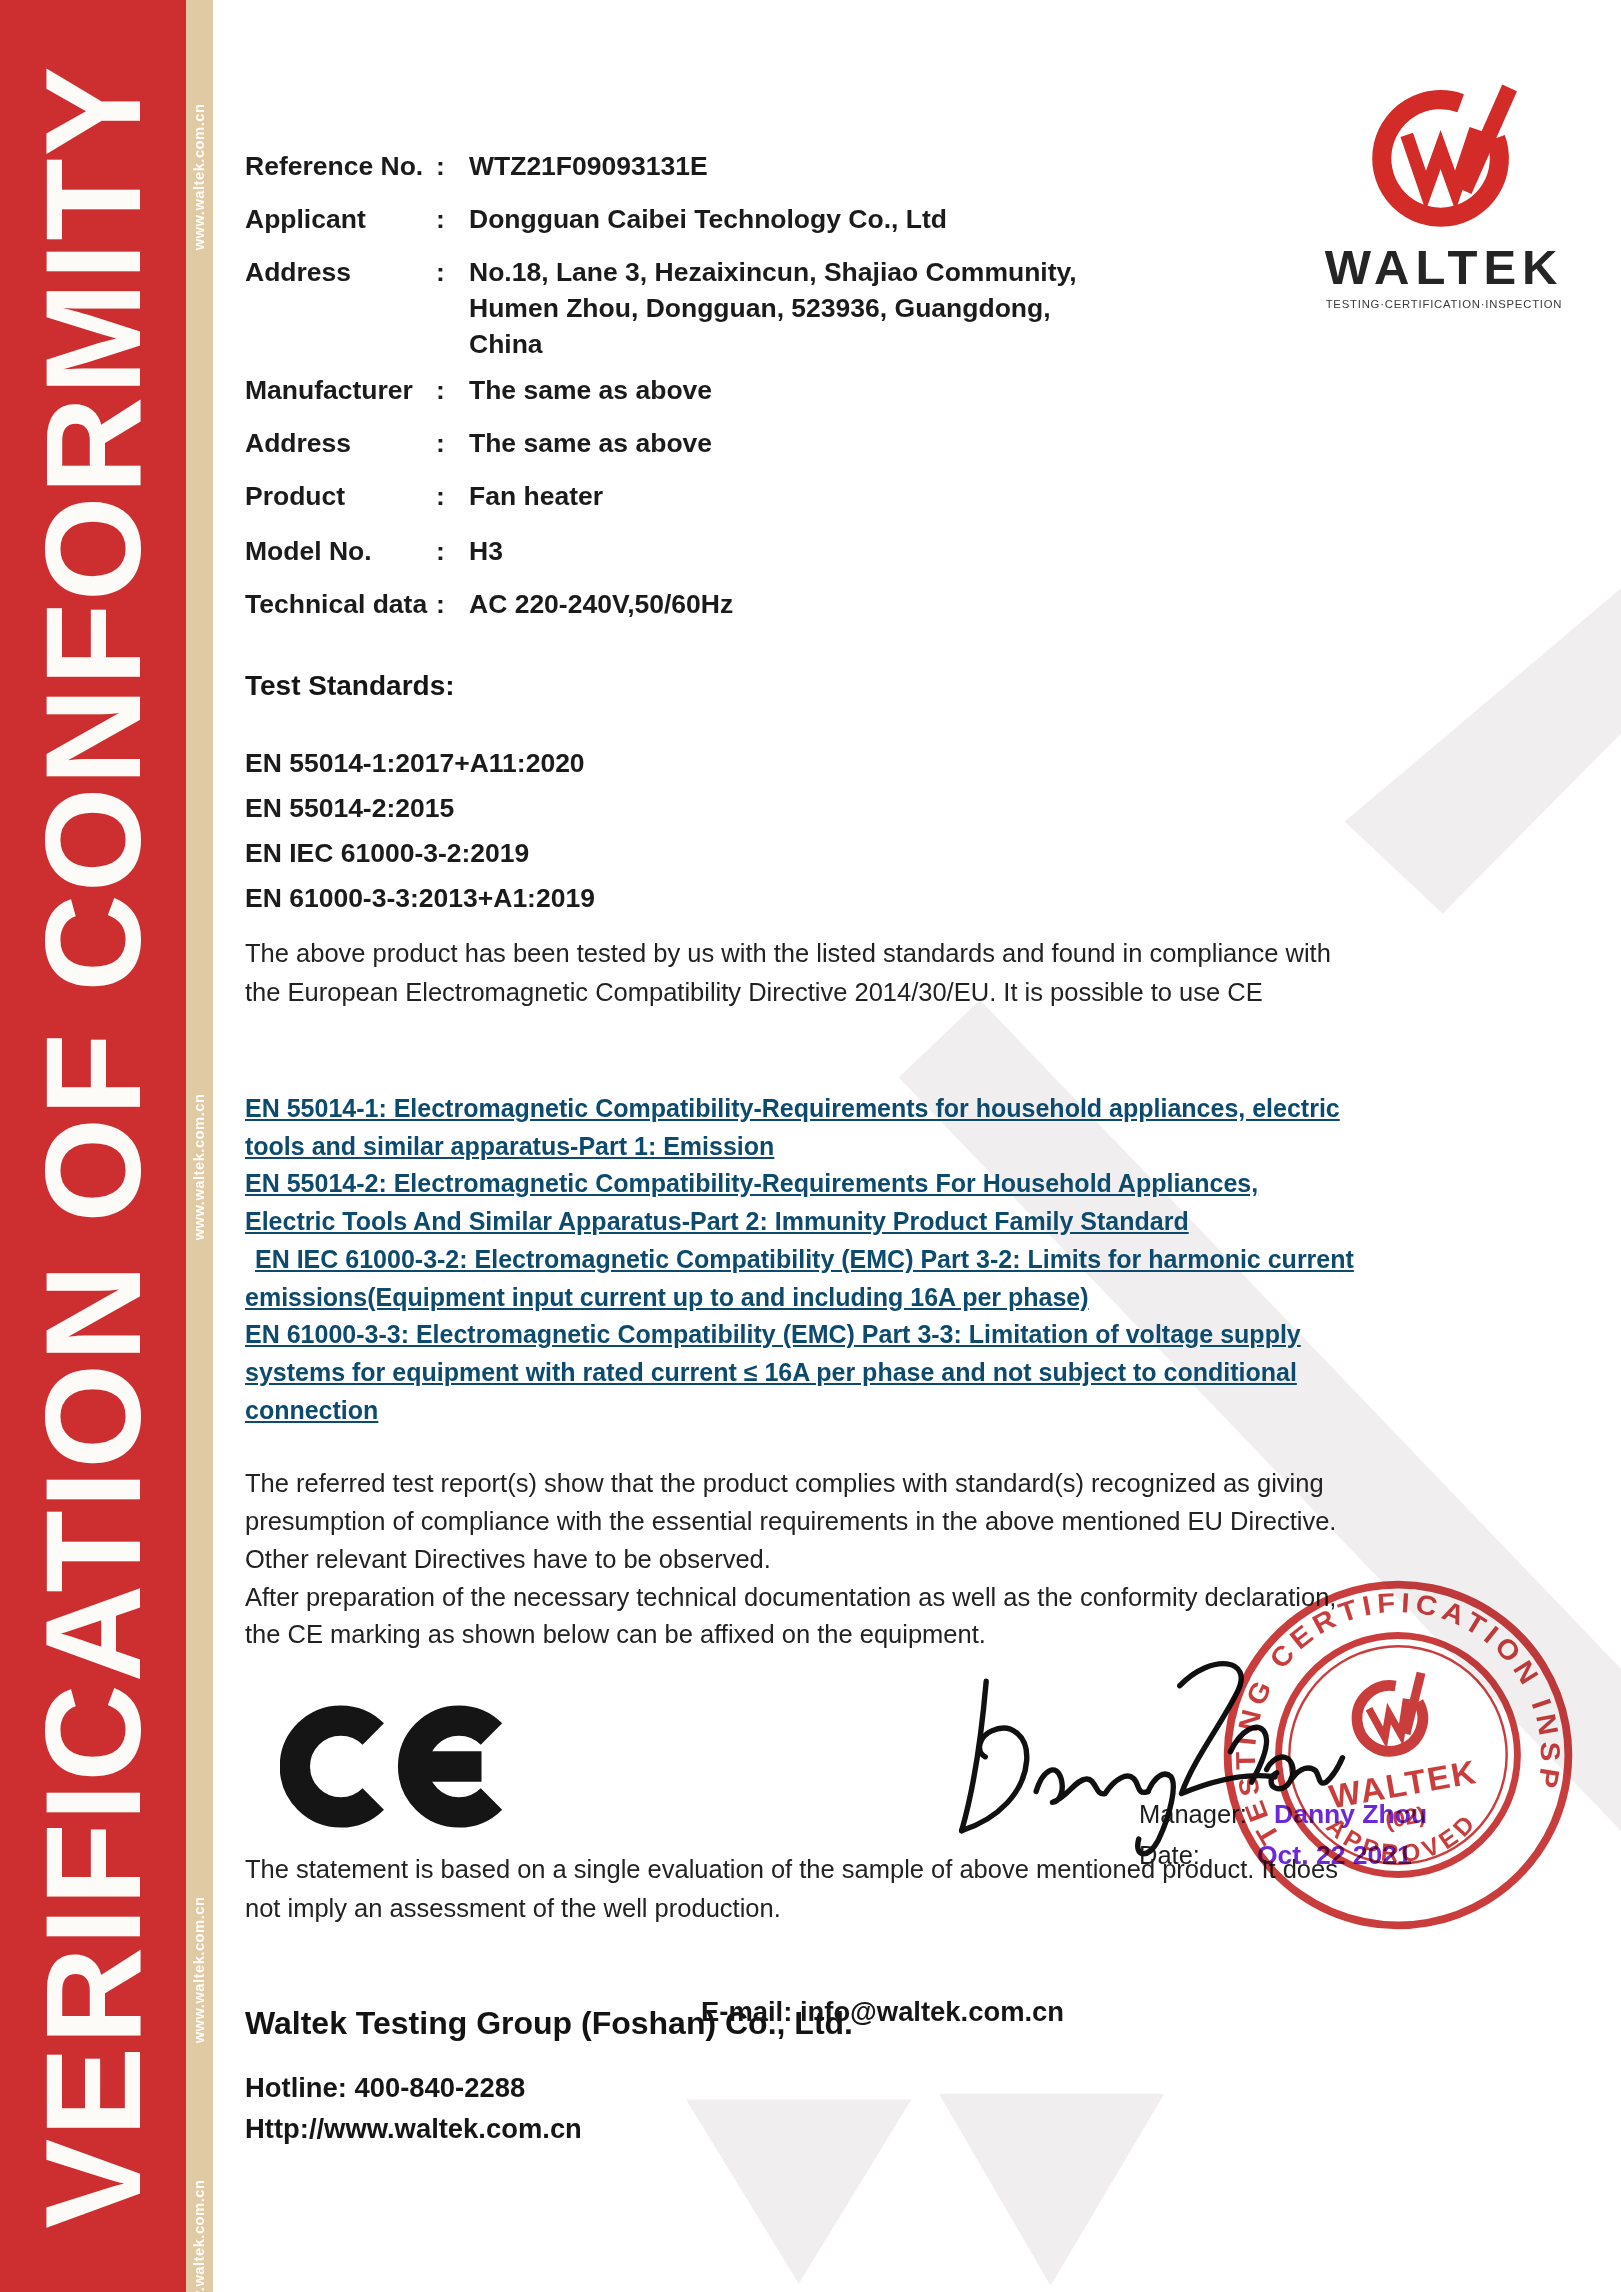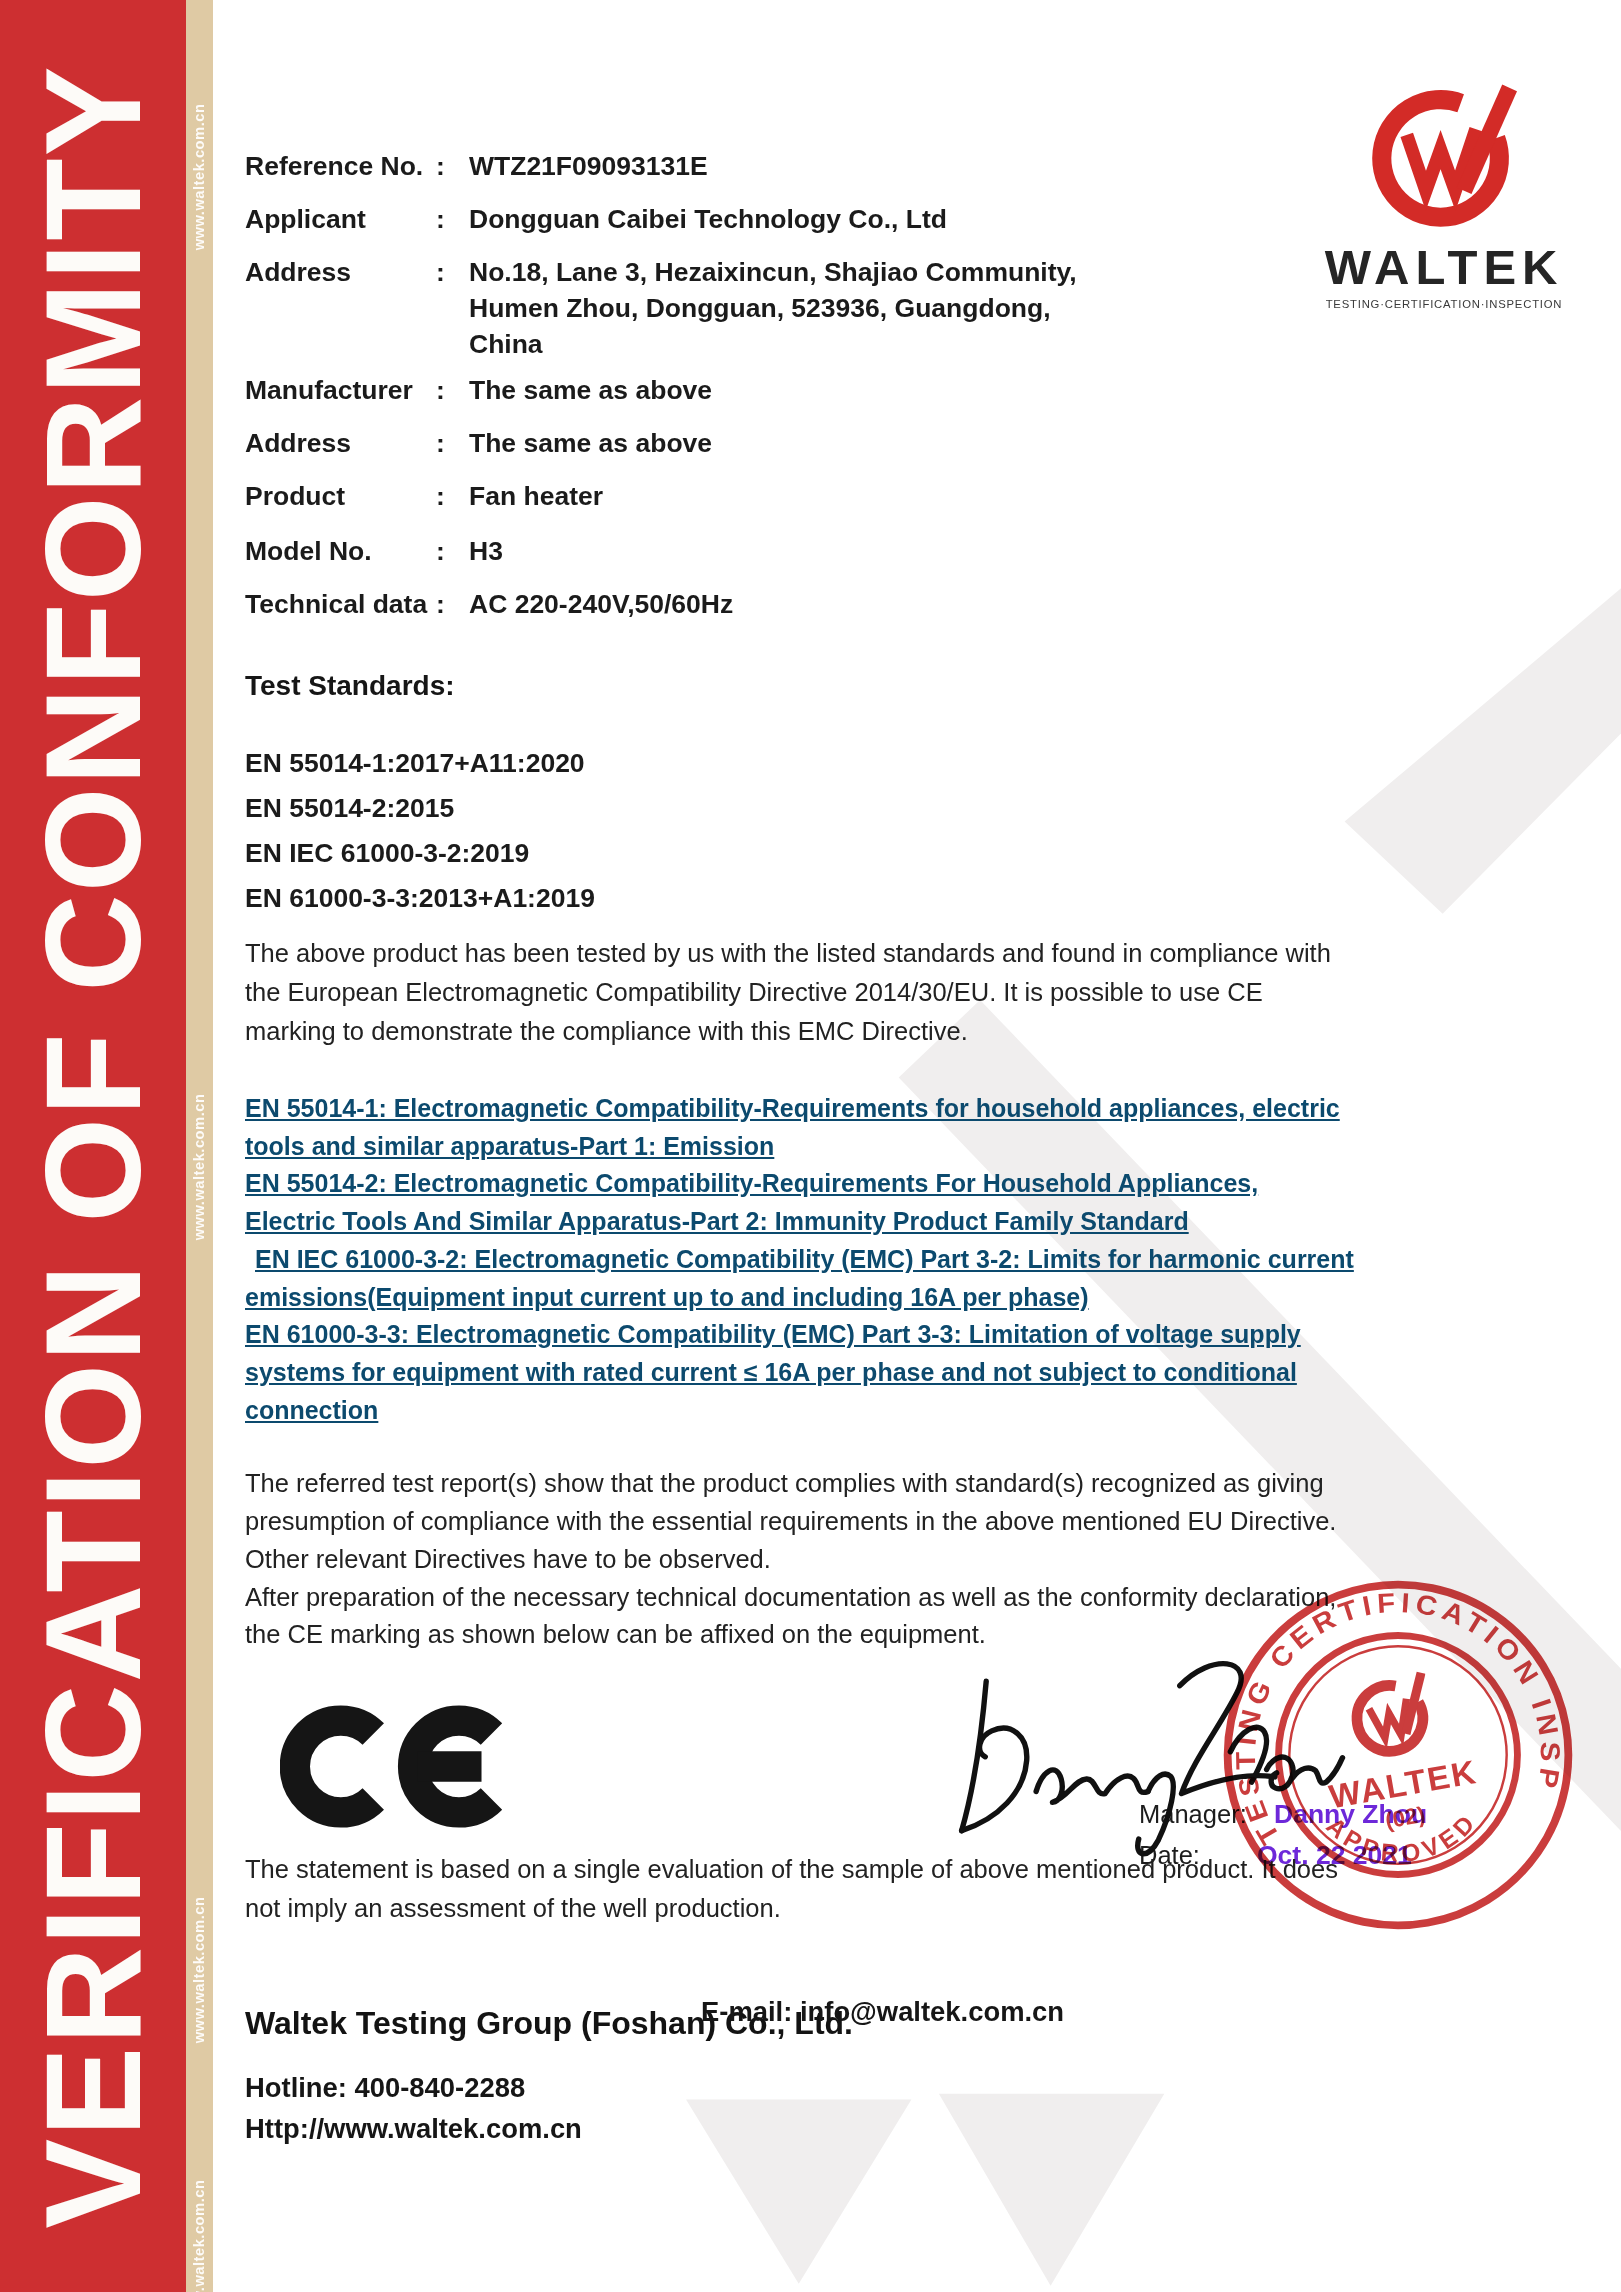--- a/index.html
+++ b/index.html
@@ -118,21 +118,20 @@
   <div class="fvalue" style="top:586px;">AC 220-240V,50/60Hz</div>
 
   <div class="h-std">Test Standards:</div>
   <div class="std-line" style="top:748px;">EN 55014-1:2017+A11:2020</div>
   <div class="std-line" style="top:793px;">EN 55014-2:2015</div>
   <div class="std-line" style="top:838px;">EN IEC 61000-3-2:2019</div>
   <div class="std-line" style="top:883px;">EN 61000-3-3:2013+A1:2019</div>
 
   <div class="p-line" style="top:939px;">The above product has been tested by us with the listed standards and found in compliance with</div>
   <div class="p-line" style="top:978px;">the European Electromagnetic Compatibility Directive 2014/30/EU. It is possible to use CE</div>
-  <div class="p-line" style="top:1017px;">marking to demonstrate the compliance with this EMC Directive.</div>
 
   <div class="b-line" style="top:1094px;">EN 55014-1: Electromagnetic Compatibility-Requirements for household appliances, electric</div>
   <div class="b-line" style="top:1132px;">tools and similar apparatus-Part 1: Emission</div>
   <div class="b-line" style="top:1169px;">EN 55014-2: Electromagnetic Compatibility-Requirements For Household Appliances,</div>
   <div class="b-line" style="top:1207px;">Electric Tools And Similar Apparatus-Part 2: Immunity Product Family Standard</div>
   <div class="b-line" style="top:1245px;margin-left:10px;">EN IEC 61000-3-2: Electromagnetic Compatibility (EMC) Part 3-2: Limits for harmonic current</div>
   <div class="b-line" style="top:1283px;">emissions(Equipment input current up to and including 16A per phase)</div>
   <div class="b-line" style="top:1320px;">EN 61000-3-3: Electromagnetic Compatibility (EMC) Part 3-3: Limitation of voltage supply</div>
   <div class="b-line" style="top:1358px;">systems for equipment with rated current ≤ 16A per phase and not subject to conditional</div>
   <div class="b-line" style="top:1396px;">connection</div>

